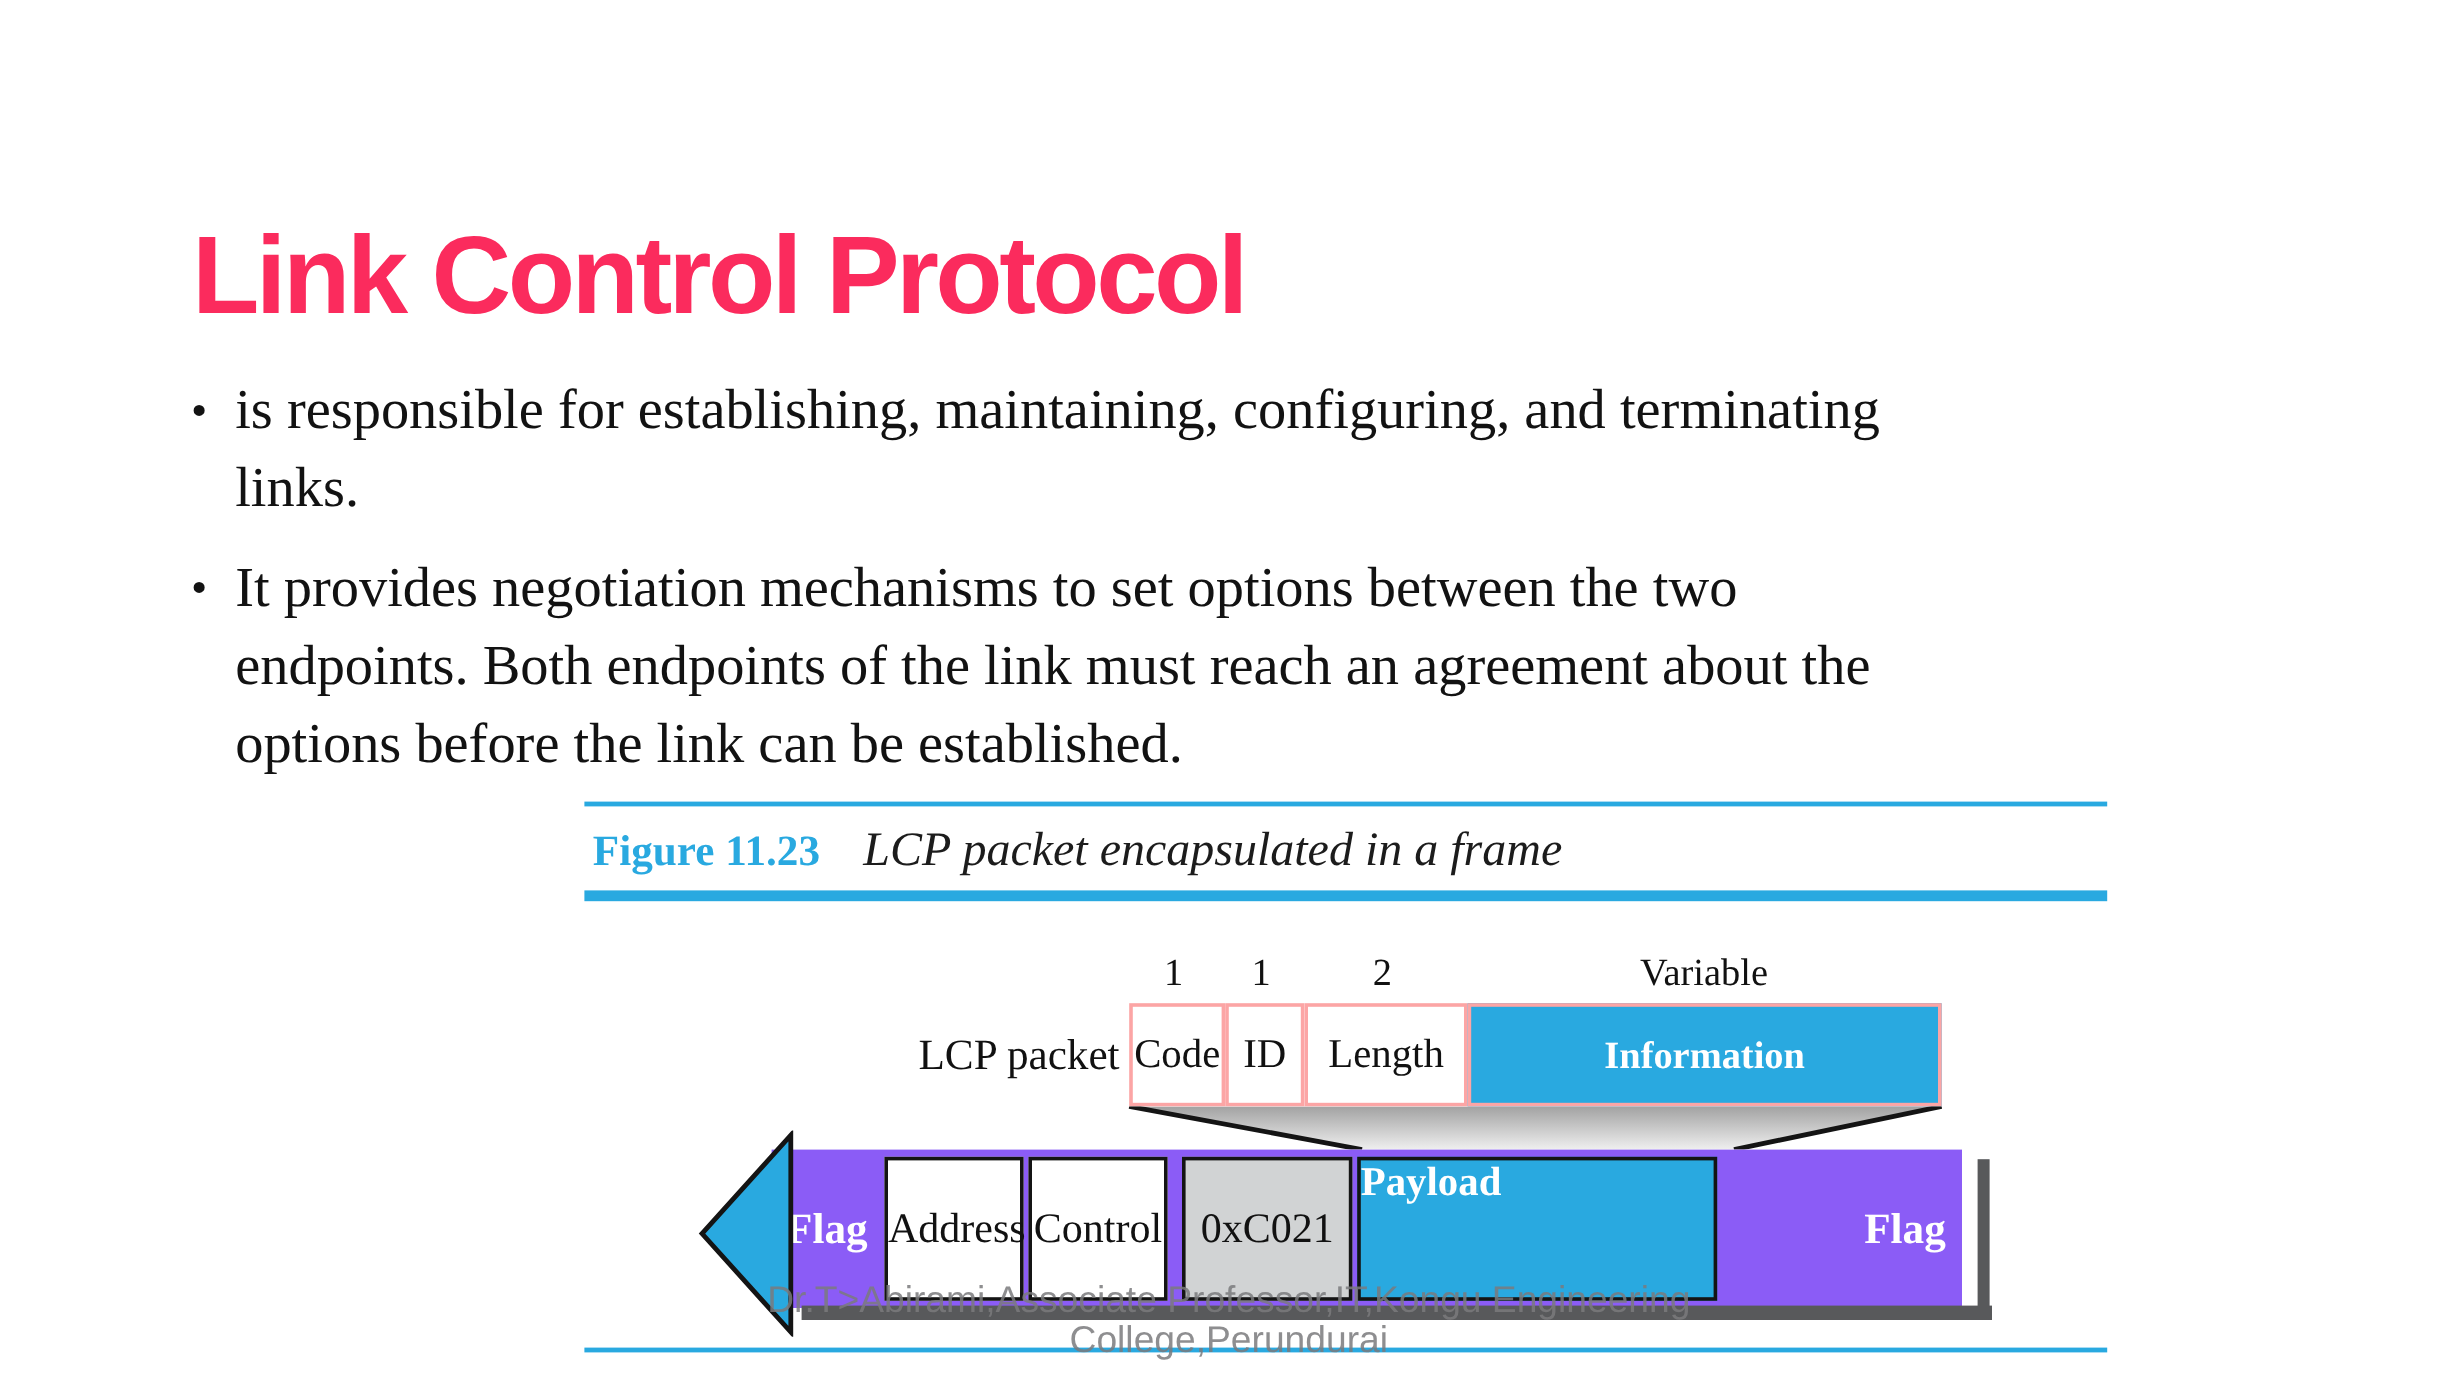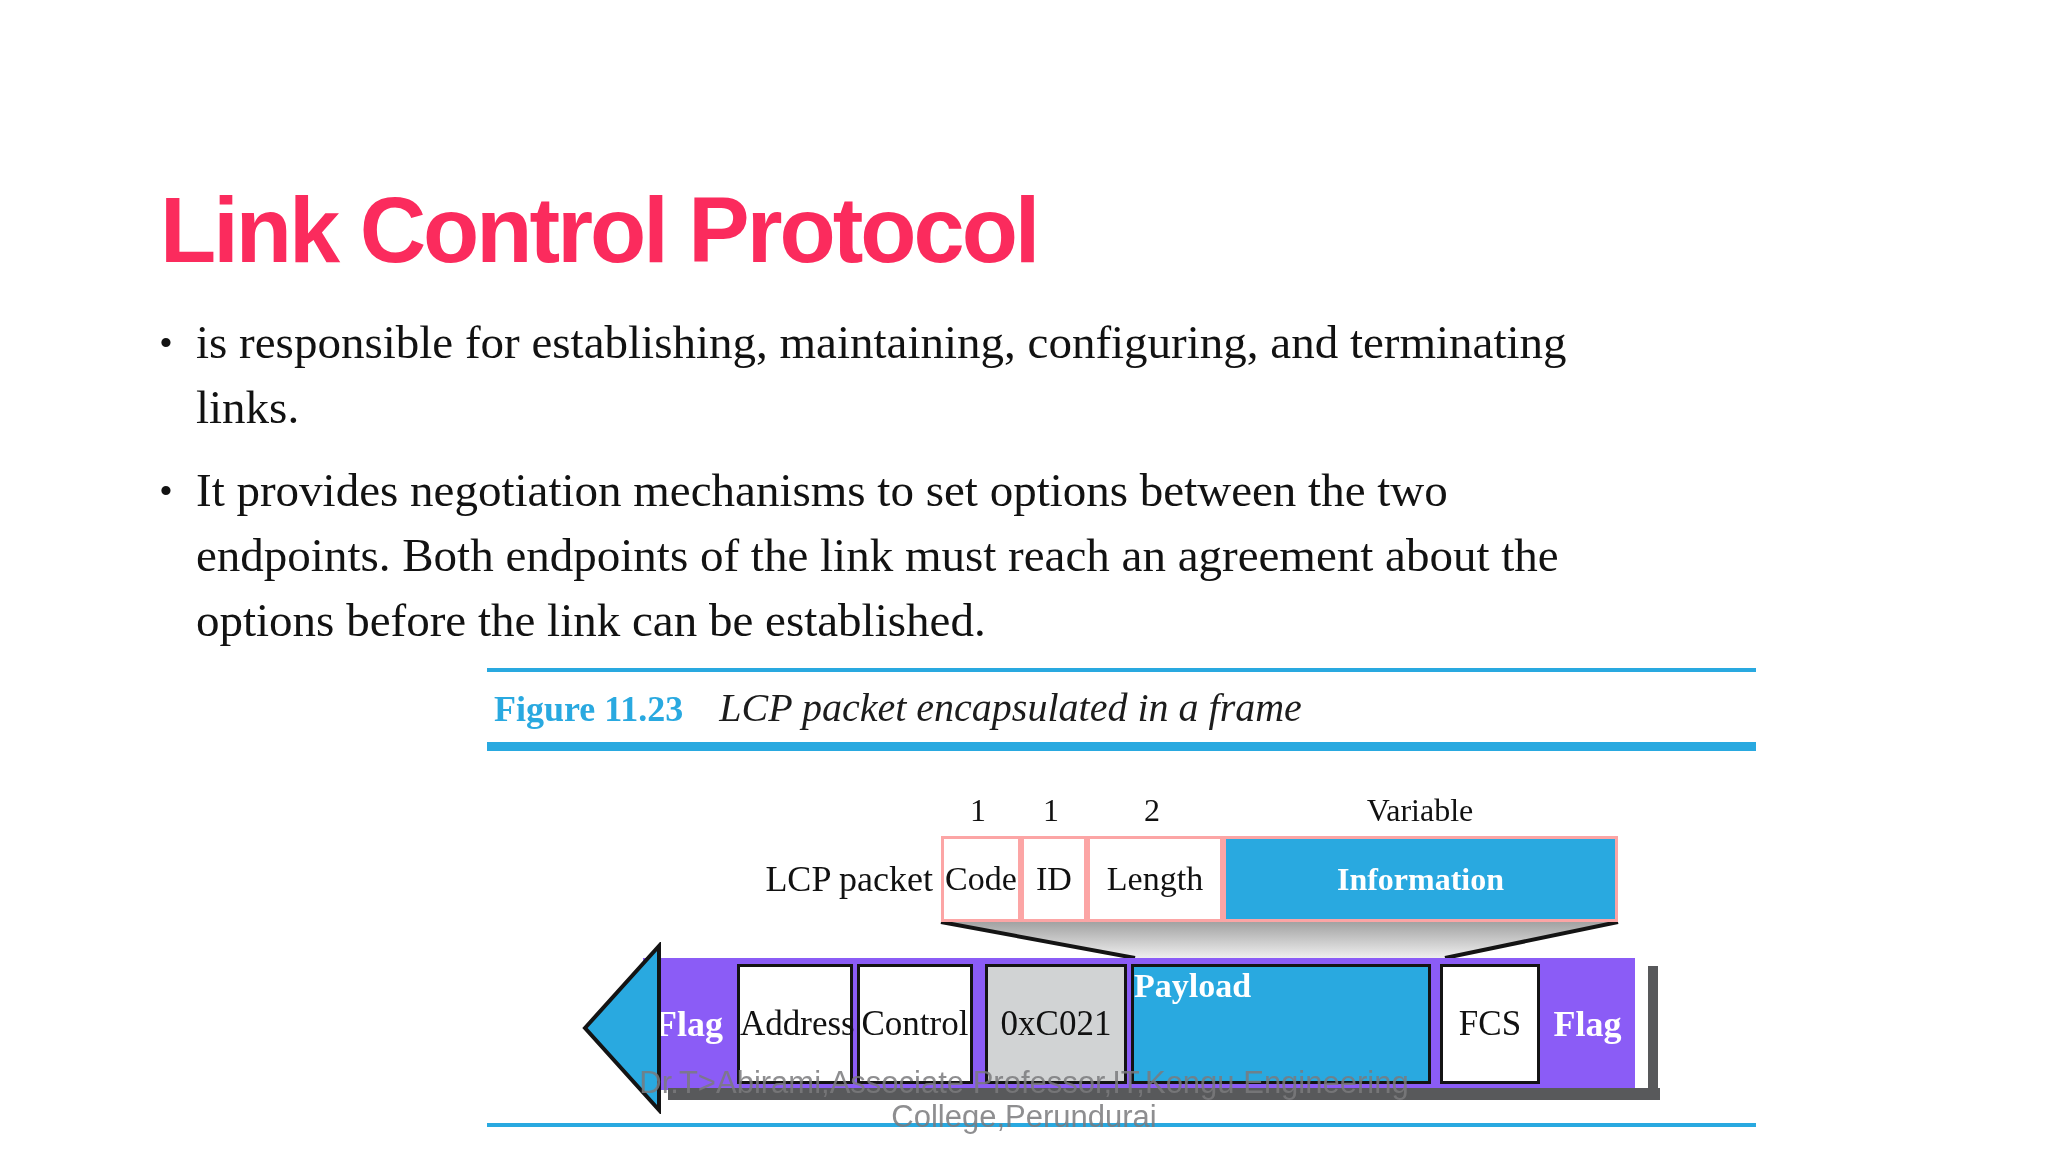--- a/index.html
+++ b/index.html
@@ -187,21 +187,20 @@
     </svg>
 
     <div class="frame-bar">
       <span class="flag-text left">Flag</span>
       <div class="fbox address">Address</div>
       <div class="fbox control">Control</div>
       <div class="fbox protocol">0xC021</div>
       <div class="fbox payload">
         <span>Payload</span>
       </div>
-      <div class="fbox fcs">FCS</div>
       <span class="flag-text right">Flag</span>
     </div>
     <div class="shadow-b"></div>
     <div class="shadow-r"></div>
 
     <svg class="arrow-svg" width="82" height="172">
       <polygon points="4,86 78,4 78,168" fill="#29A9E0" stroke="#141414" stroke-width="4"></polygon>
     </svg>
 
     <div class="rule bottom"></div>

